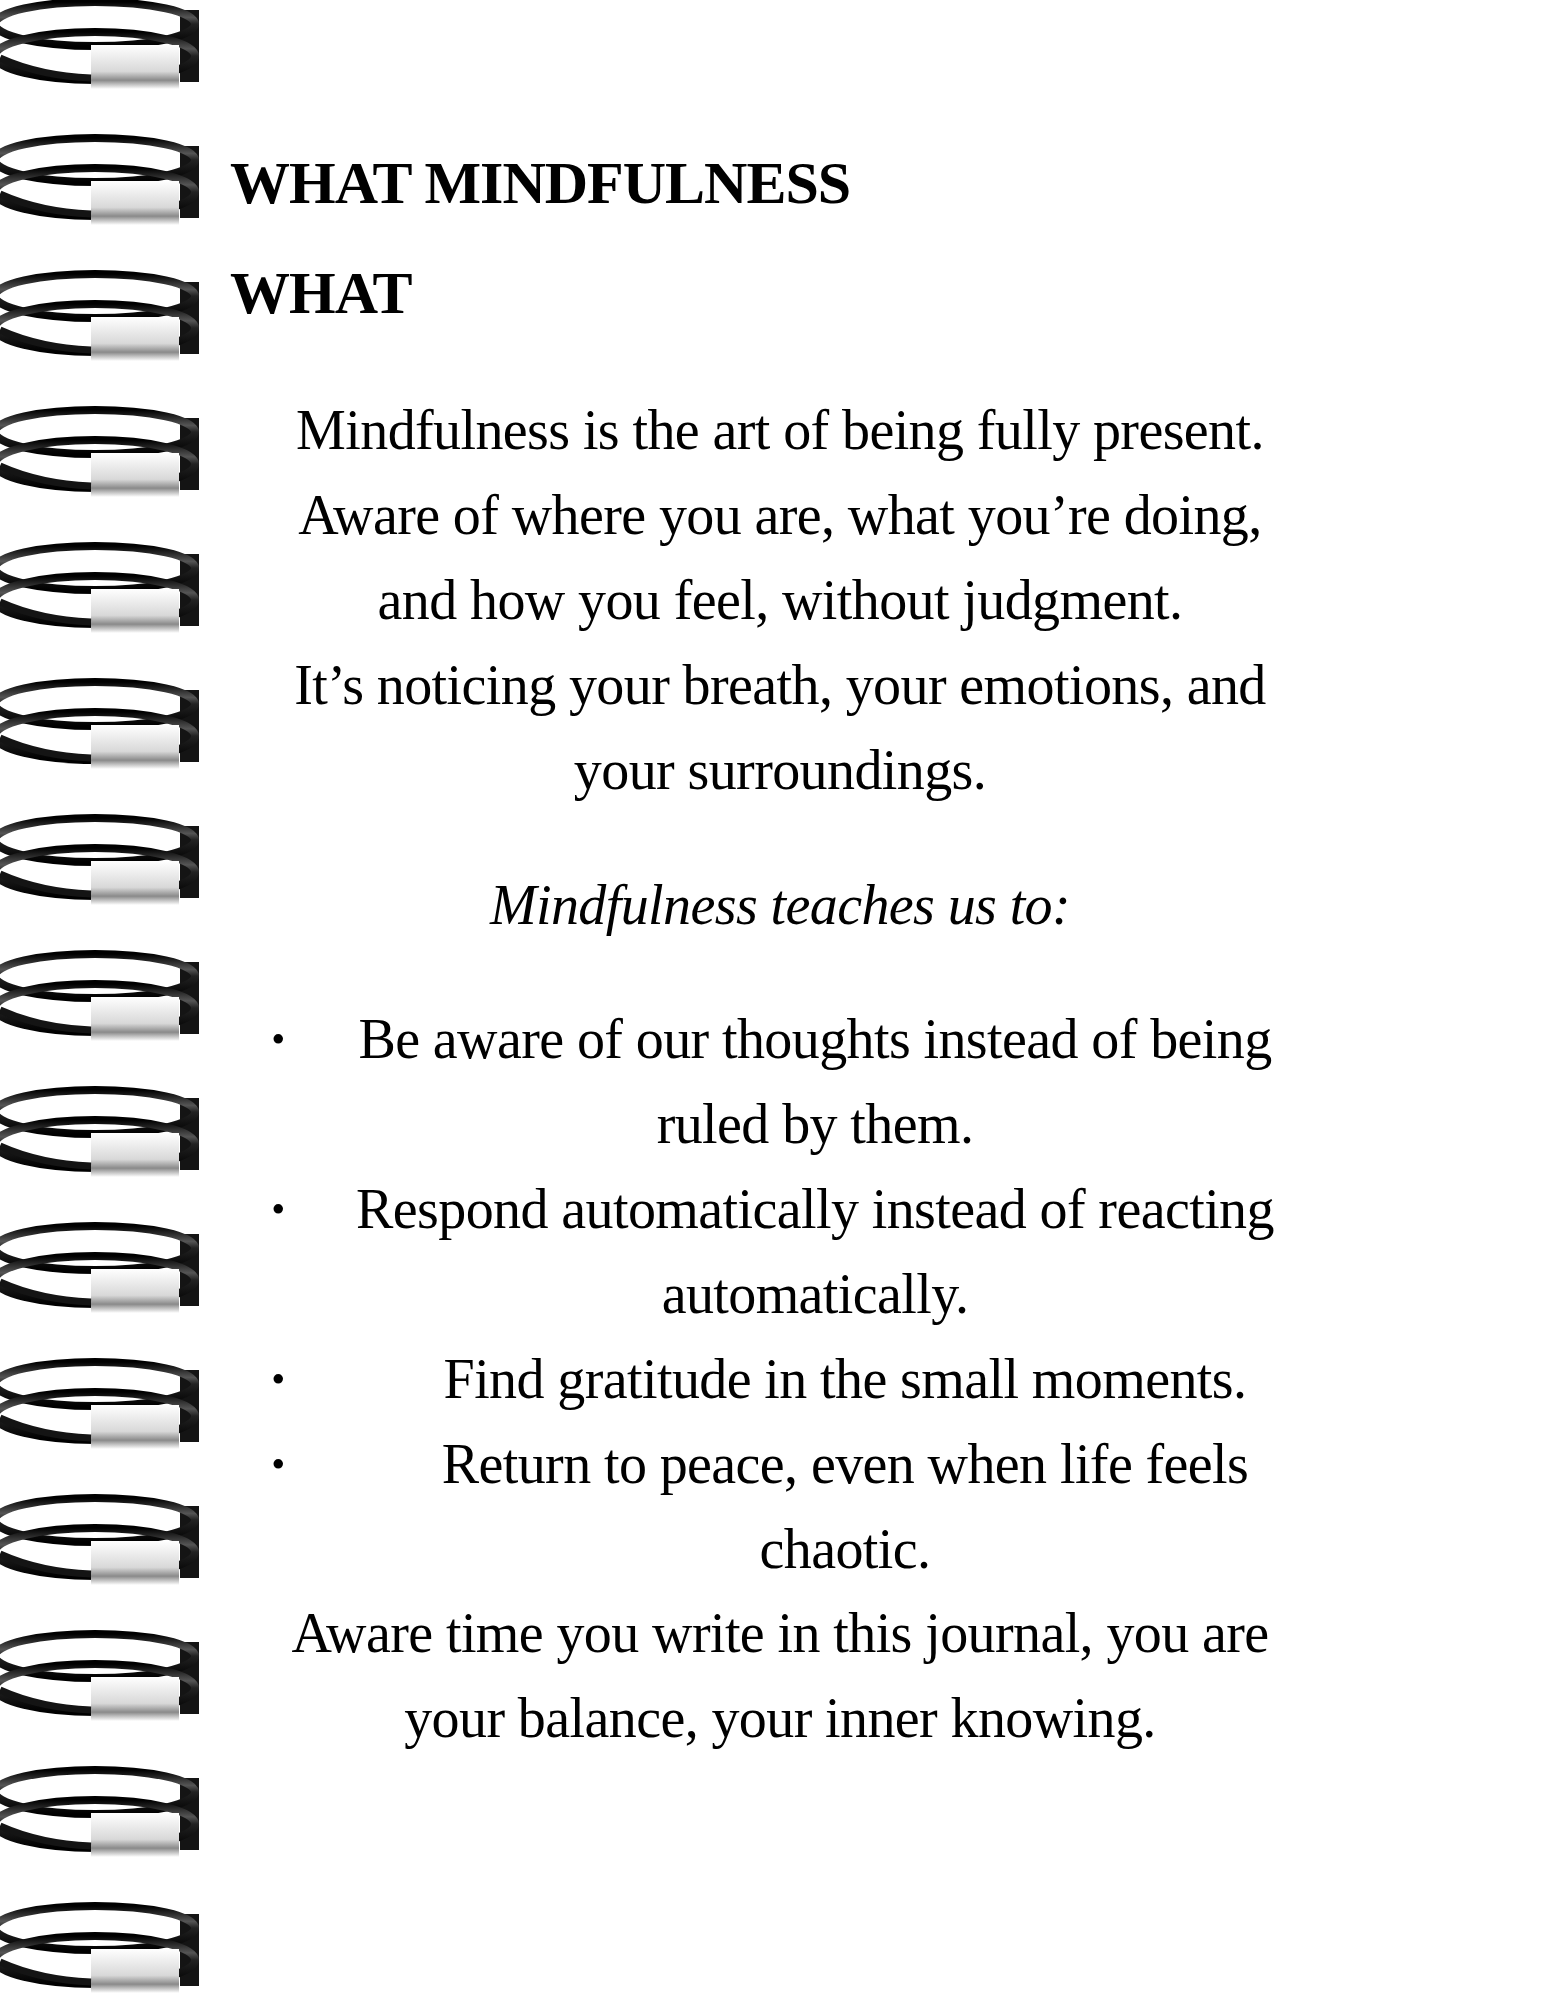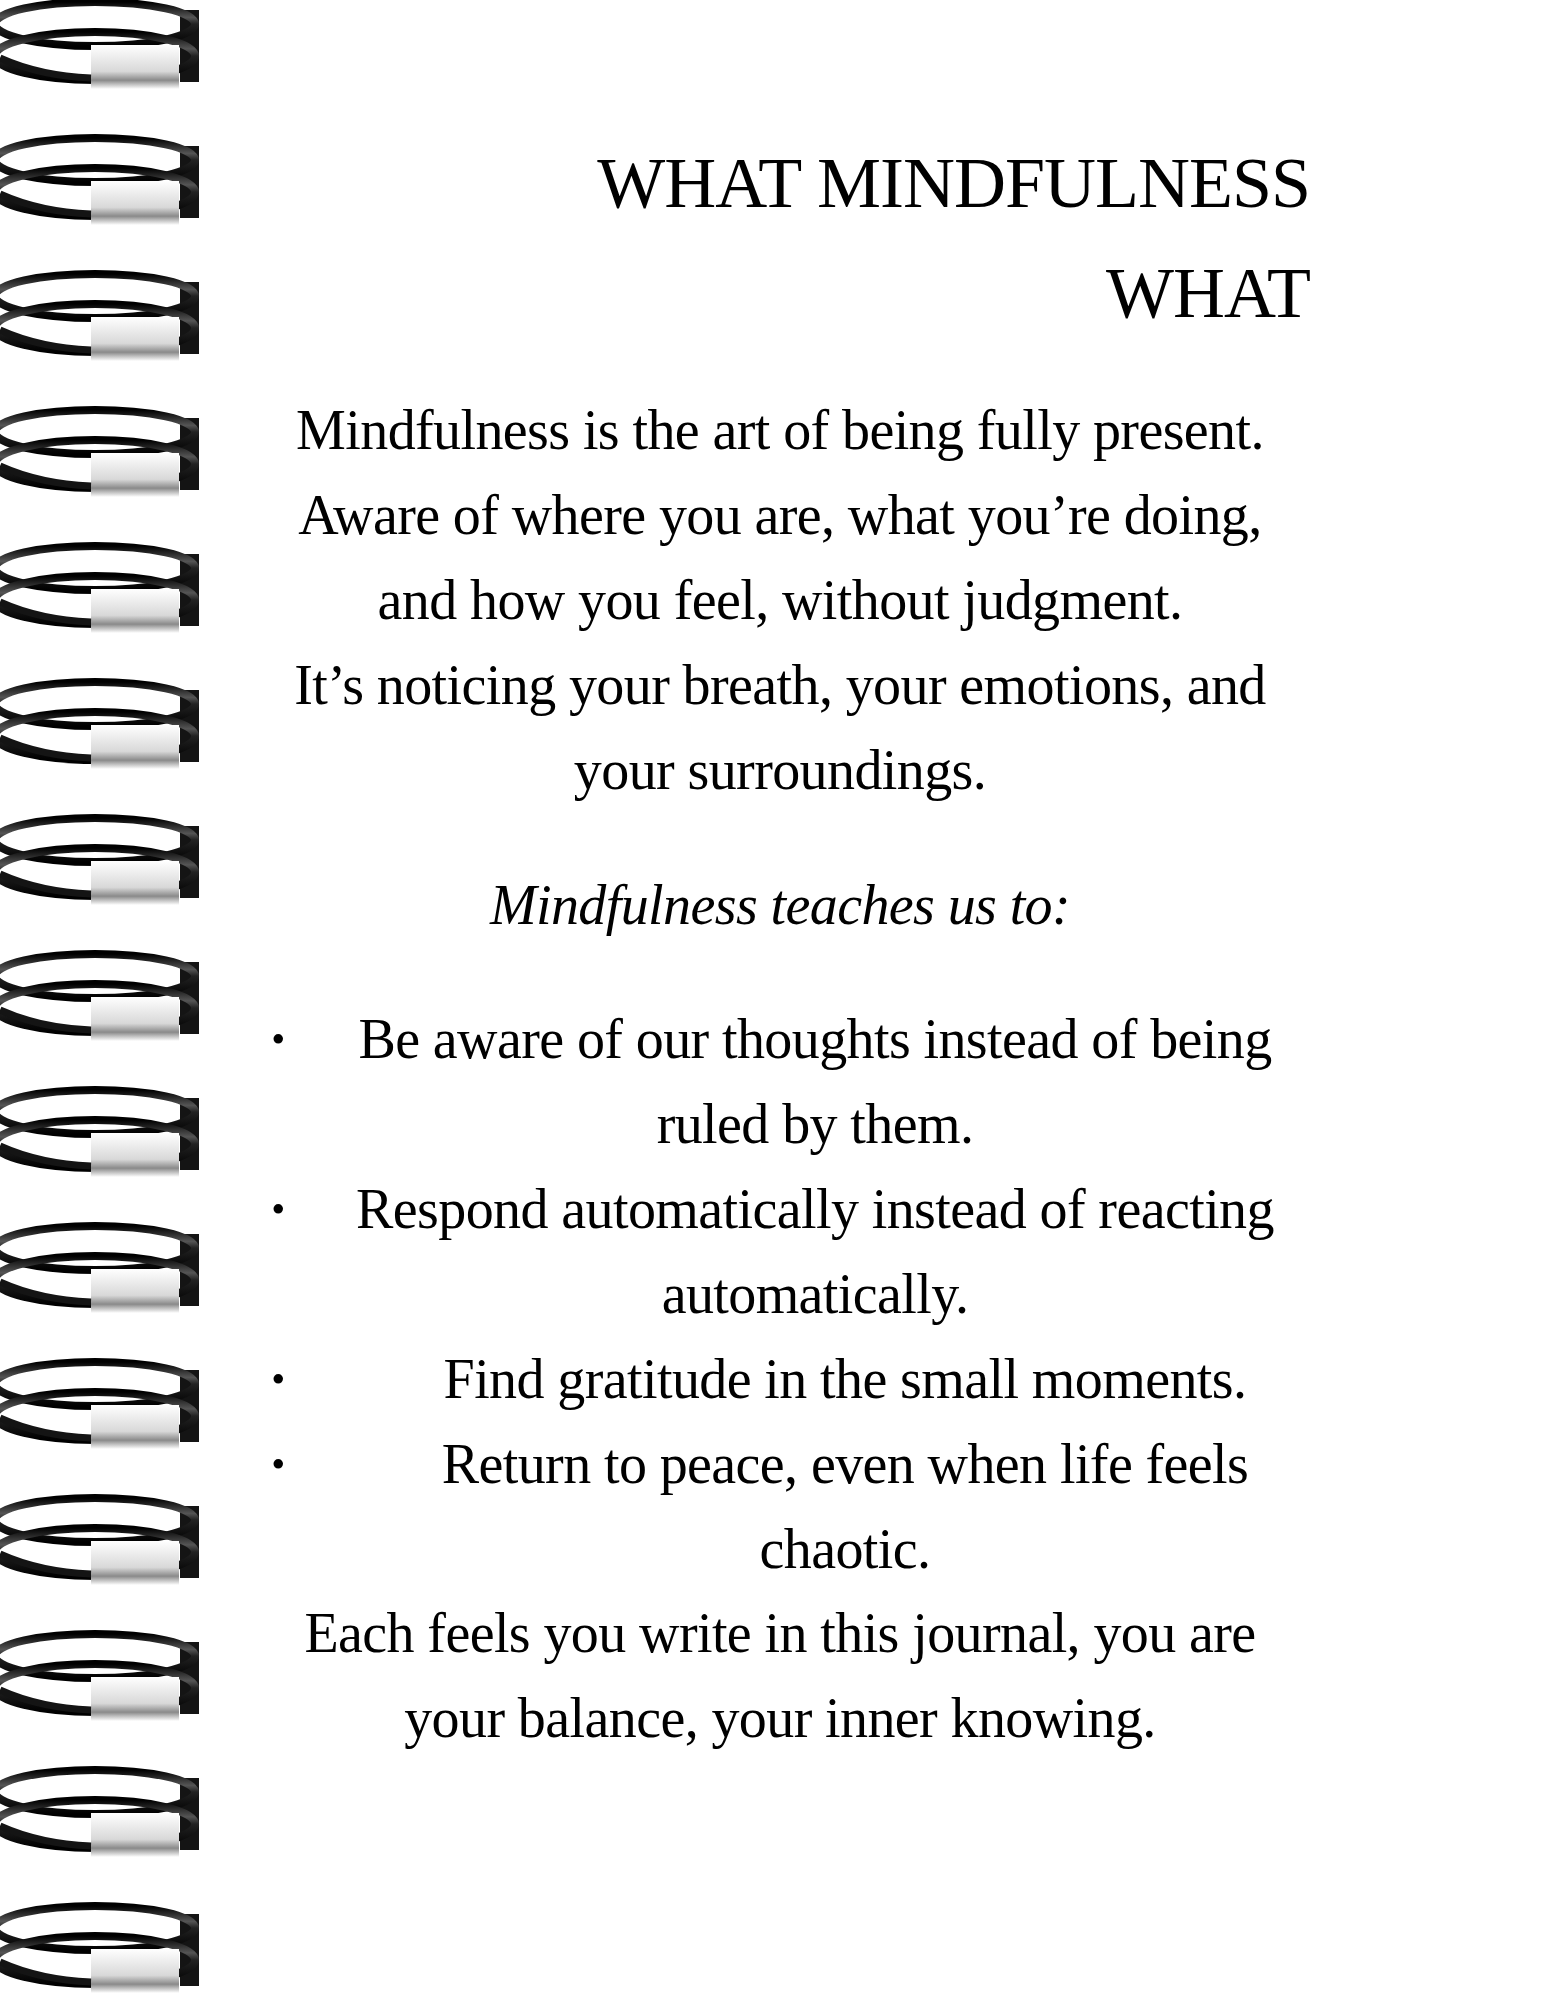--- a/index.html
+++ b/index.html
@@ -29,23 +29,23 @@
       height: 92px;
     }
     .ring svg { display: block; }
 
     .title {
       position: absolute;
       left: 230px;
       width: 1080px;
       top: 128px;
       margin: 0;
-      text-align: right;
-      font-weight: normal;
-      font-size: 72px;
+      text-align: left;
+      font-weight: bold;
+      font-size: 60px;
       line-height: 110px;
       letter-spacing: -1px;
     }
     .title span { display: block; }
 
     .body-text {
       position: absolute;
       left: 220px;
       width: 1120px;
       text-align: center;
@@ -474,15 +474,15 @@
     <span class="line">Find gratitude in the small moments.</span>
   </li>
   <li class="indent">
     <span class="dot">•</span>
     <span class="line">Return to peace, even when life feels</span>
     <span class="line">chaotic.</span>
   </li>
 </ul>
 
 <p class="body-text p3">
-  <span class="line">Each feels you write in this journal, you are</span>
+  <span class="line">Aware time you write in this journal, you are</span>
   <span class="line">your balance, your inner knowing.</span>
 </p>
 
 </body></html>

